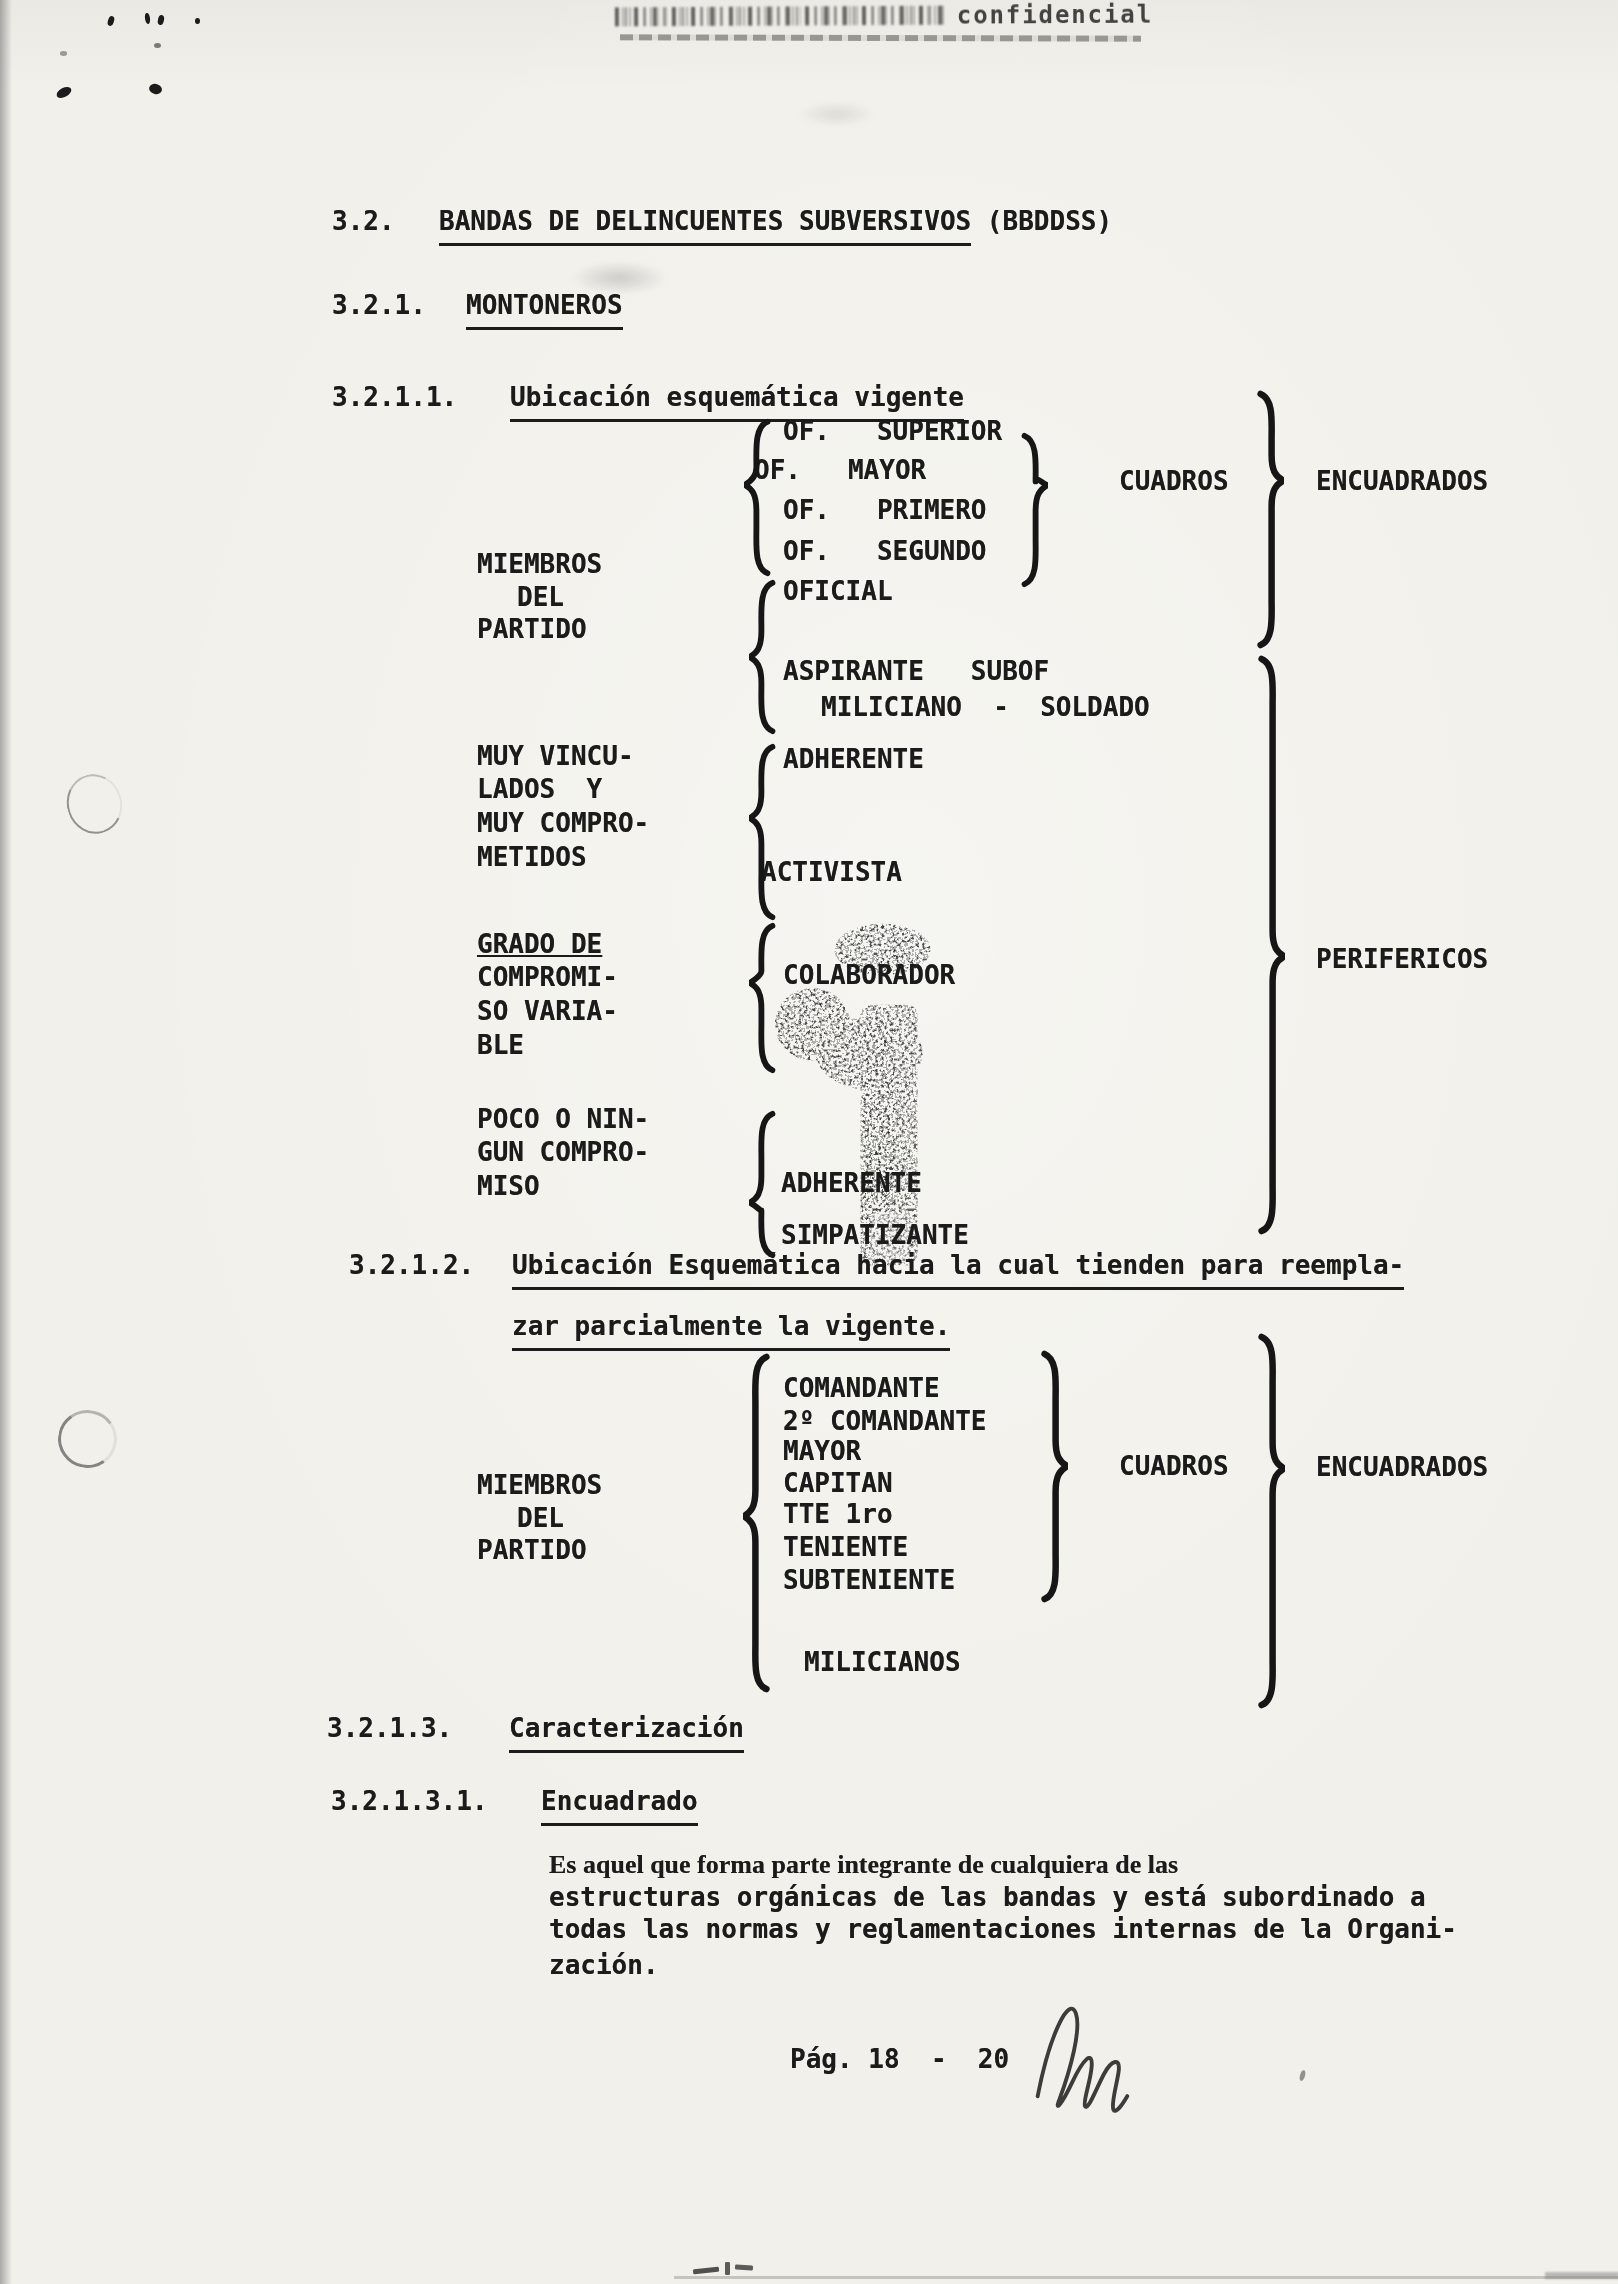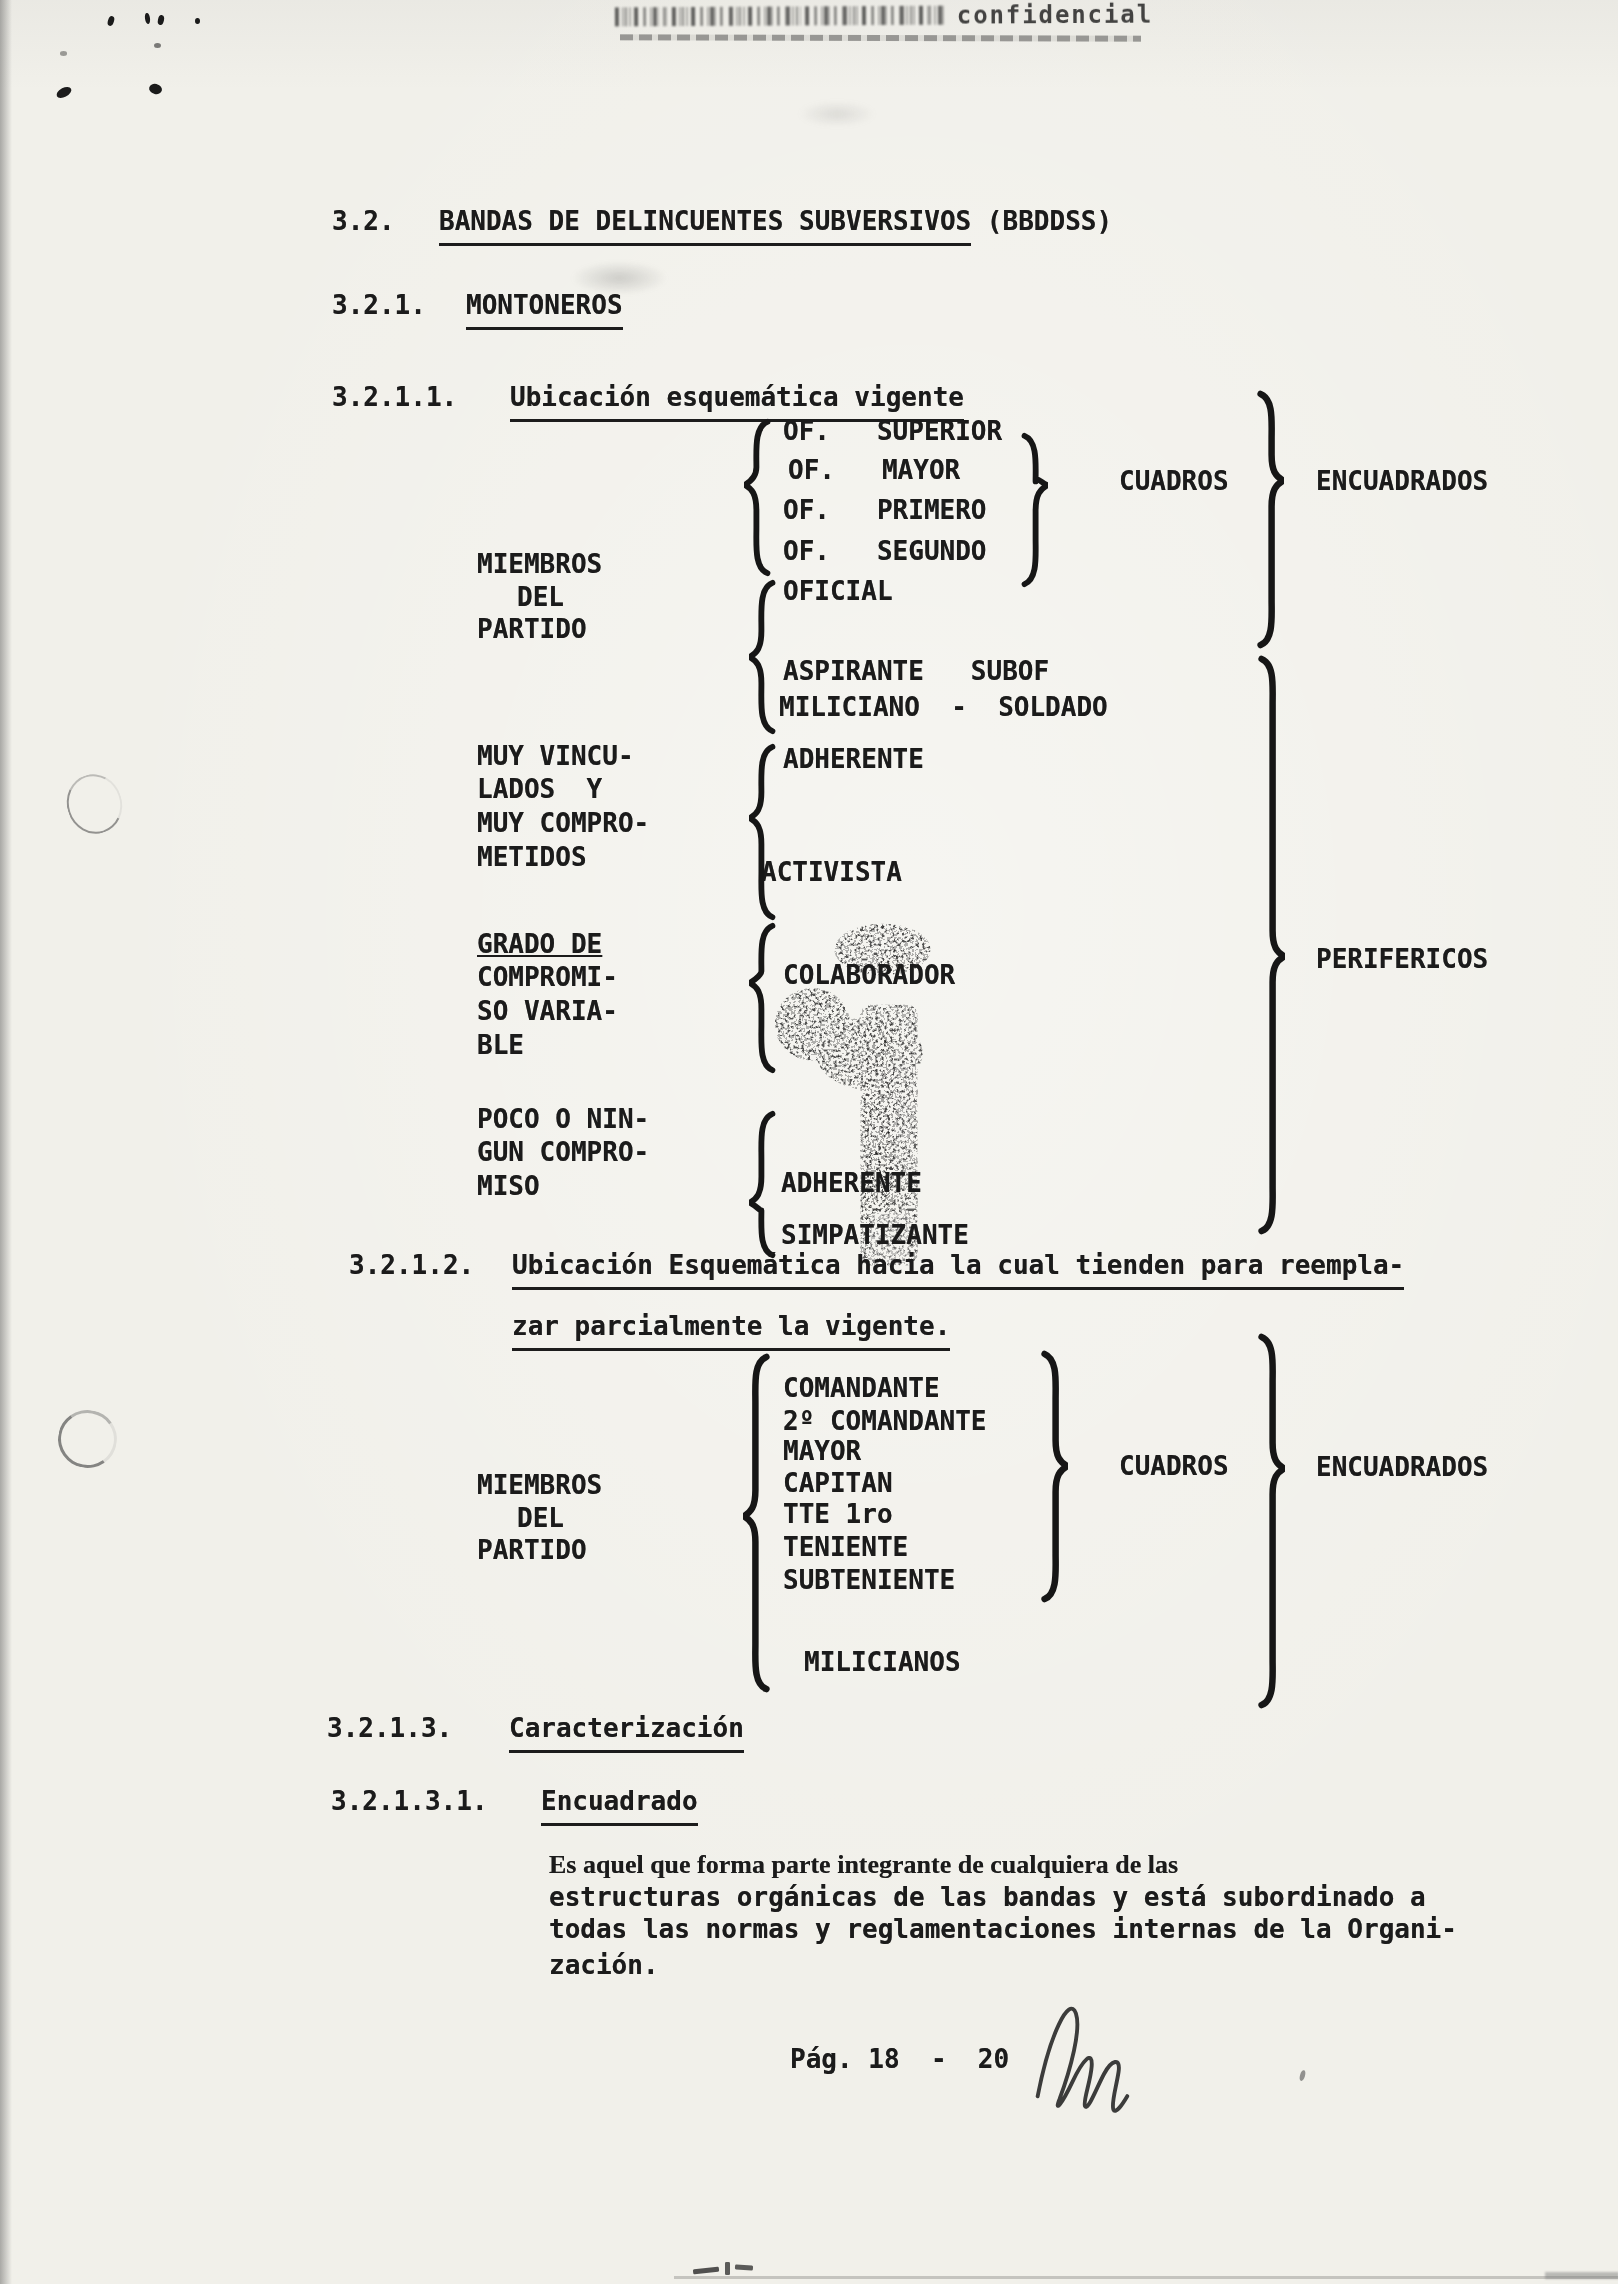--- a/index.html
+++ b/index.html
@@ -99,26 +99,26 @@
   <span class="tw underlined" style="left:466px;top:290px;">MONTONEROS</span>
 
   <span class="tw" style="left:332px;top:382px;">3.2.1.1.</span>
   <span class="tw underlined" style="left:510px;top:382px;">Ubicación esquemática vigente</span>
 
   <span class="tw" style="left:477px;top:549px;">MIEMBROS</span>
   <span class="tw" style="left:517px;top:582px;">DEL</span>
   <span class="tw" style="left:477px;top:614px;">PARTIDO</span>
 
   <span class="tw" style="left:783px;top:416px;">OF.   SUPERIOR</span>
-  <span class="tw" style="left:788px;top:455px;">OF.   MAYOR</span>
+  <span class="tw" style="left:754px;top:455px;">OF.   MAYOR</span>
   <span class="tw" style="left:783px;top:495px;">OF.   PRIMERO</span>
   <span class="tw" style="left:783px;top:536px;">OF.   SEGUNDO</span>
   <span class="tw" style="left:783px;top:576px;">OFICIAL</span>
   <span class="tw" style="left:783px;top:656px;">ASPIRANTE   SUBOF</span>
-  <span class="tw" style="left:779px;top:692px;text-align:center;">MILICIANO  -  SOLDADO</span>
+  <span class="tw" style="left:821px;top:692px;text-align:center;">MILICIANO  -  SOLDADO</span>
 
   <span class="tw" style="left:1119px;top:466px;">CUADROS</span>
   <span class="tw" style="left:1316px;top:466px;">ENCUADRADOS</span>
 
   <span class="tw" style="left:477px;top:741px;">MUY VINCU-</span>
   <span class="tw" style="left:477px;top:774px;">LADOS  Y</span>
   <span class="tw" style="left:477px;top:808px;">MUY COMPRO-</span>
   <span class="tw" style="left:477px;top:842px;">METIDOS</span>
   <span class="tw" style="left:783px;top:744px;">ADHERENTE</span>
   <span class="tw" style="left:761px;top:857px;text-align:center;">ACTIVISTA</span>

